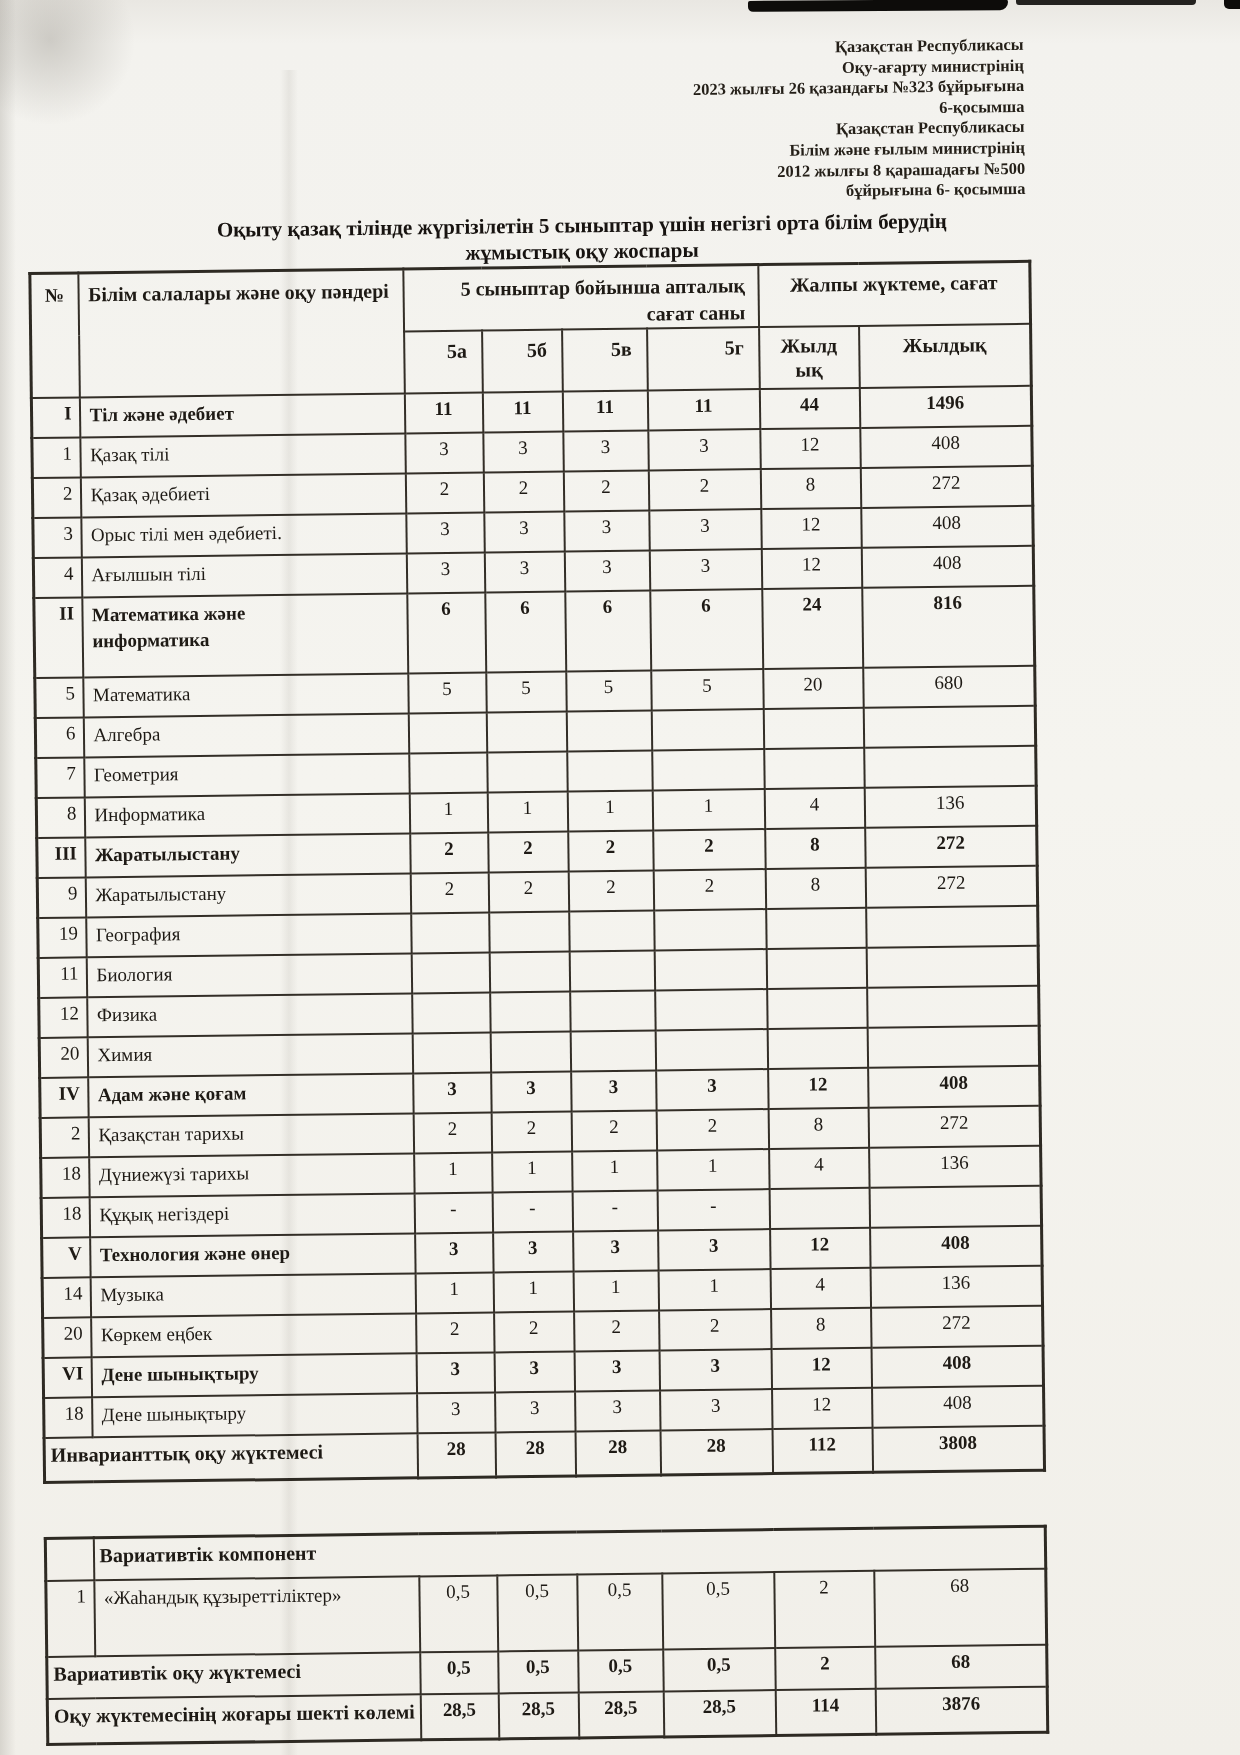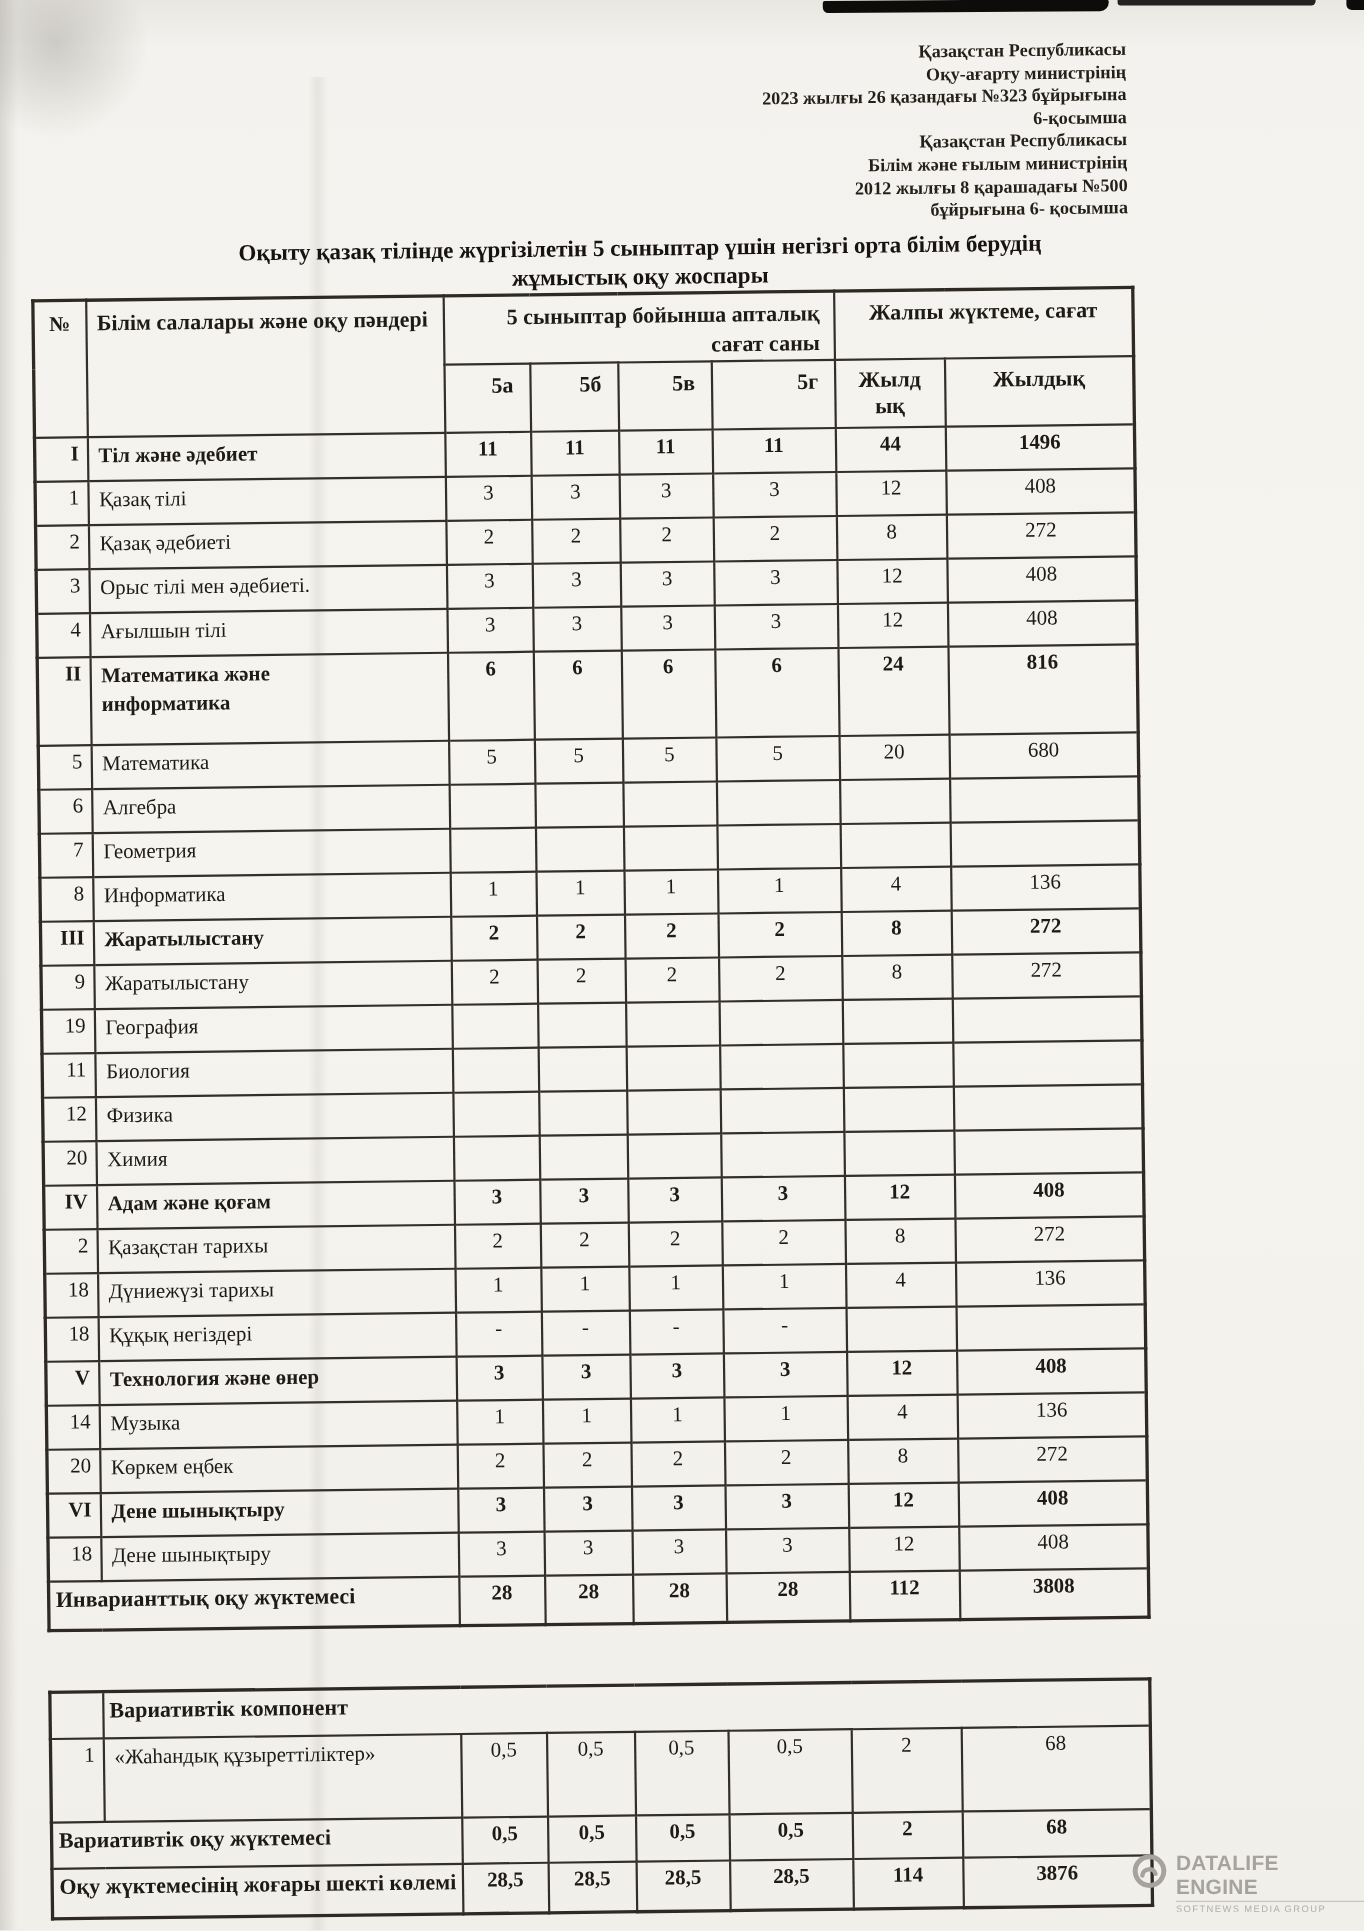--- a/index.html
+++ b/index.html
@@ -415,25 +415,13 @@
             <td class="cv">28,5</td>
             <td class="cv">28,5</td>
             <td class="cv">114</td>
             <td class="cv">3876</td>
           </tr>
       </tbody>
     </table>
 
   </div>
 
-  <div class="watermark">
-    <span>
-      <svg width="34" height="34" viewBox="0 0 34 34">
-        <circle cx="17" cy="17" r="13" fill="none" stroke="#a6a39c" stroke-width="4.5"></circle>
-        <path d="M10.5 21 C 11 14.5, 21 13, 22.5 19.5" fill="none" stroke="#a6a39c" stroke-width="4" stroke-linecap="round"></path>
-      </svg>
-    </span>
-    <div class="wm-text">
-      <div class="wm-title">DATALIFE ENGINE</div>
-      <div class="wm-sub">SOFTNEWS MEDIA GROUP</div>
-    </div>
-  </div>
 </div>
 
 </body></html>

